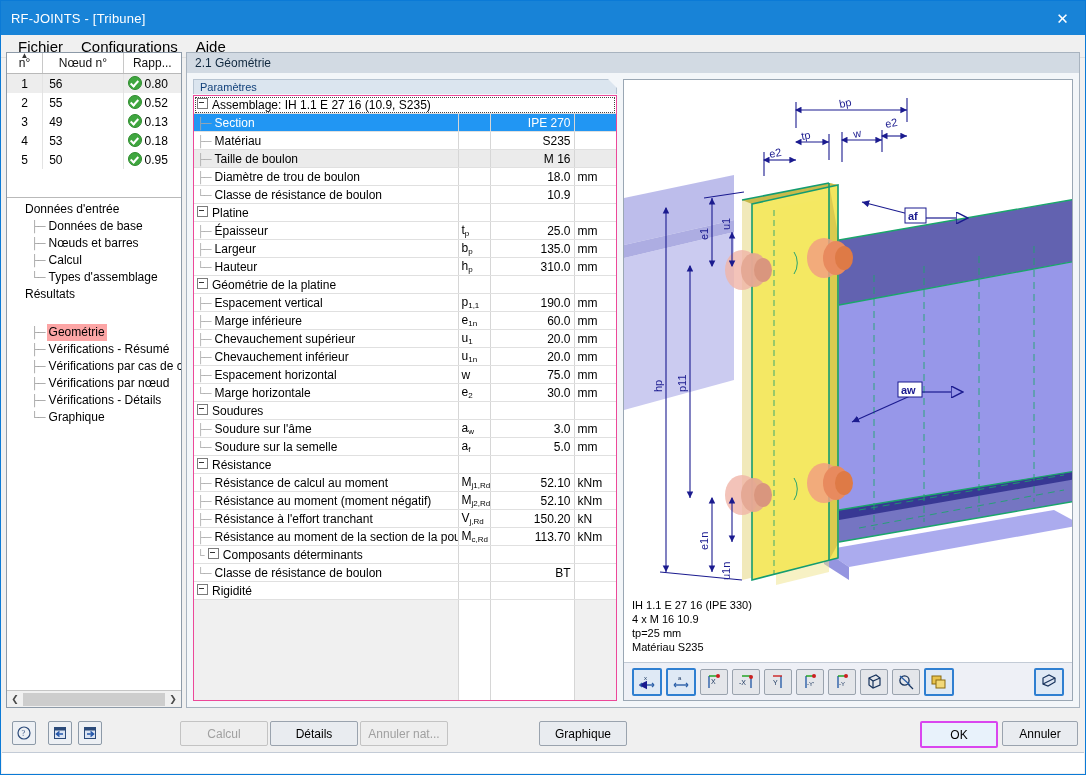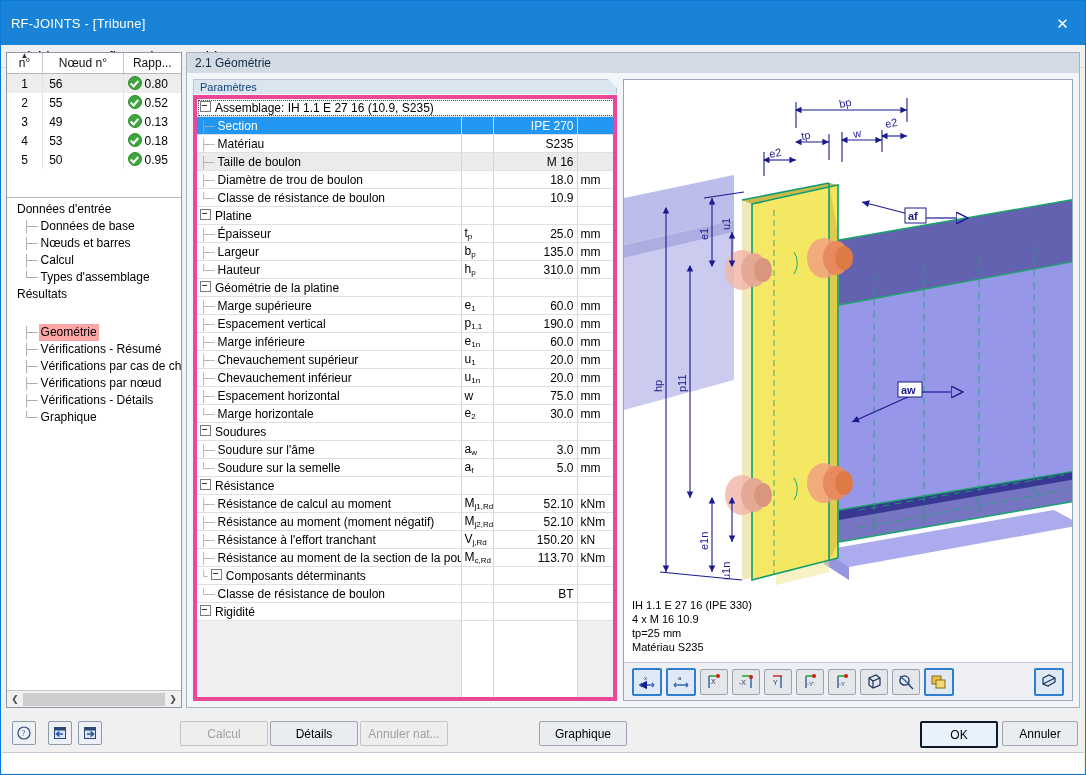--- a/index.html
+++ b/index.html
@@ -7,21 +7,21 @@
     width:1086px;height:775px;overflow:hidden;
     font-family:"Liberation Sans","DejaVu Sans",sans-serif;
     font-size:12px;color:#000;background:#f0f0f0;
   }
   #app{
     position:relative;width:1086px;height:775px;
     background:#f0f0f0;border:1px solid #0b7ad6;box-sizing:border-box;
   }
   
   .titlebar{
-    height:44px;background:#1883d7;display:flex;align-items:center;
+    height:34px;background:#1883d7;display:flex;align-items:center;
     justify-content:space-between;color:#fff;
   }
   .titlebar .ttl{padding-left:10px;font-size:13px;letter-spacing:.2px;}
   .closebtn{
     width:45px;height:28px;display:flex;align-items:center;justify-content:center;
     color:#fff;font-size:15px;line-height:1;
   }
   
   .menubar{
     height:22px;background:#f0f0f0;display:flex;align-items:center;
@@ -60,21 +60,21 @@
     display:inline-block;width:12px;height:12px;border-radius:50%;
     background:#3fa63f;position:relative;vertical-align:-2px;margin-right:3px;
     border:1px solid #2e8b2e;
   }
   .chk:after{
     content:"";position:absolute;left:3px;top:2px;width:3px;height:6px;
     border:solid #fff;border-width:0 2px 2px 0;transform:rotate(42deg);
   }
   .nodefill{flex:0 0 auto;height:28px;background:#fff;border-bottom:1px solid #b9b9b9;}
   
-  .tree{flex:1;overflow:hidden;padding:3px 0 0 8px;background:#fff;}
+  .tree{flex:1;overflow:hidden;padding:3px 0 0 16px;background:#fff;}
   .tnode{font-size:12px;line-height:17px;white-space:nowrap;padding-left:2px;}
   .tchild{padding-left:8px;position:relative;}
   .tchild .dash{color:#9a9a9a;letter-spacing:-1px;padding-right:2px;font-size:11px;}
   .tchild .lbl{display:inline-block;padding:0 2px;}
   .tchild.active .lbl{background:#fca5a5;margin-top:21px;}
   .hscroll{
     height:17px;border-top:1px solid #c5c5c5;background:#f0f0f0;
     display:flex;align-items:center;justify-content:space-between;
     padding:0 1px;box-sizing:border-box;
   }
@@ -102,21 +102,21 @@
     height:15px;background:#dbe5ef;border:1px solid #b7c4d2;border-bottom:none;
     font-size:11px;color:#11407a;padding:1px 0 0 6px;box-sizing:border-box;
     position:relative;
   }
   .grouphead:after{
     content:"";position:absolute;right:-1px;top:-1px;border-left:9px solid transparent;
     border-top:9px solid #f3f6f9;width:0;height:0;
   }
   .ptable{
     position:absolute;left:0;top:16px;right:0;bottom:0;
-    background:#fff;border:4px solid #ec4899;box-sizing:border-box;overflow:hidden;
+    background:#fff;border:1px solid #ec4899;box-sizing:border-box;overflow:hidden;
   }
   table.pt{border-collapse:collapse;width:100%;table-layout:fixed;}
   table.pt td{
     font-size:12px;height:17px;padding:0 3px;border-bottom:1px solid #e0e0e0;
     border-right:1px solid #d6d6d6;overflow:hidden;white-space:nowrap;
   }
   td.lab{width:264px;border-right:1px solid #d6d6d6;}
   td.sym{width:32px;text-align:left;padding-left:4px;}
   td.val{width:82px;text-align:right;padding-right:5px;}
   td.unit{width:38px;text-align:left;padding-left:4px;border-right:none;}
@@ -169,21 +169,21 @@
     position:absolute;top:8px;width:22px;height:22px;border:1px solid #8d9aa8;
     background:#edf0f4;display:flex;align-items:center;justify-content:center;
     border-radius:2px;
   }
   .btn{
     position:absolute;top:8px;height:23px;border:1px solid #9aa3ae;background:#e9ecf0;
     font-size:12px;display:flex;align-items:center;justify-content:center;color:#000;
     border-radius:2px;
   }
   .btn.dis{color:#a0a0a0;background:#eeeeee;border-color:#c3c3c3;}
-  .btn.prim{border:2px solid #0f172a;background:#e8f2fb;}
+  .btn.prim{border:2px solid #d946ef;background:#e8f2fb;}
   .statusbar{
     position:absolute;left:0;right:0;bottom:0;height:20px;background:#fff;
     border-top:1px solid #c3cbd6;
   }
   
   svg{display:block;}
 </style>
 </head>
 <body>
 
@@ -348,26 +348,20 @@
                   <td class="unit">mm</td>
                 </tr>
 
                 <tr class="grp">
                   <td class="lab ind1"><span class="exp"></span><span>Géométrie de la platine</span></td>
                   <td class="sym"></td>
                   <td class="val"></td>
                   <td class="unit"></td>
                 </tr>
                 <tr>
-                  <td class="lab ind2"><span class="dashlead">├─</span><span>Marge supérieure</span></td>
-                  <td class="sym">e<sub>1</sub></td>
-                  <td class="val">60.0</td>
-                  <td class="unit">mm</td>
-                </tr>
-                <tr>
                   <td class="lab ind2"><span class="dashlead">├─</span><span>Espacement vertical</span></td>
                   <td class="sym">p<sub>1,1</sub></td>
                   <td class="val">190.0</td>
                   <td class="unit">mm</td>
                 </tr>
                 <tr>
                   <td class="lab ind2"><span class="dashlead">├─</span><span>Marge inférieure</span></td>
                   <td class="sym">e<sub>1n</sub></td>
                   <td class="val">60.0</td>
                   <td class="unit">mm</td>

